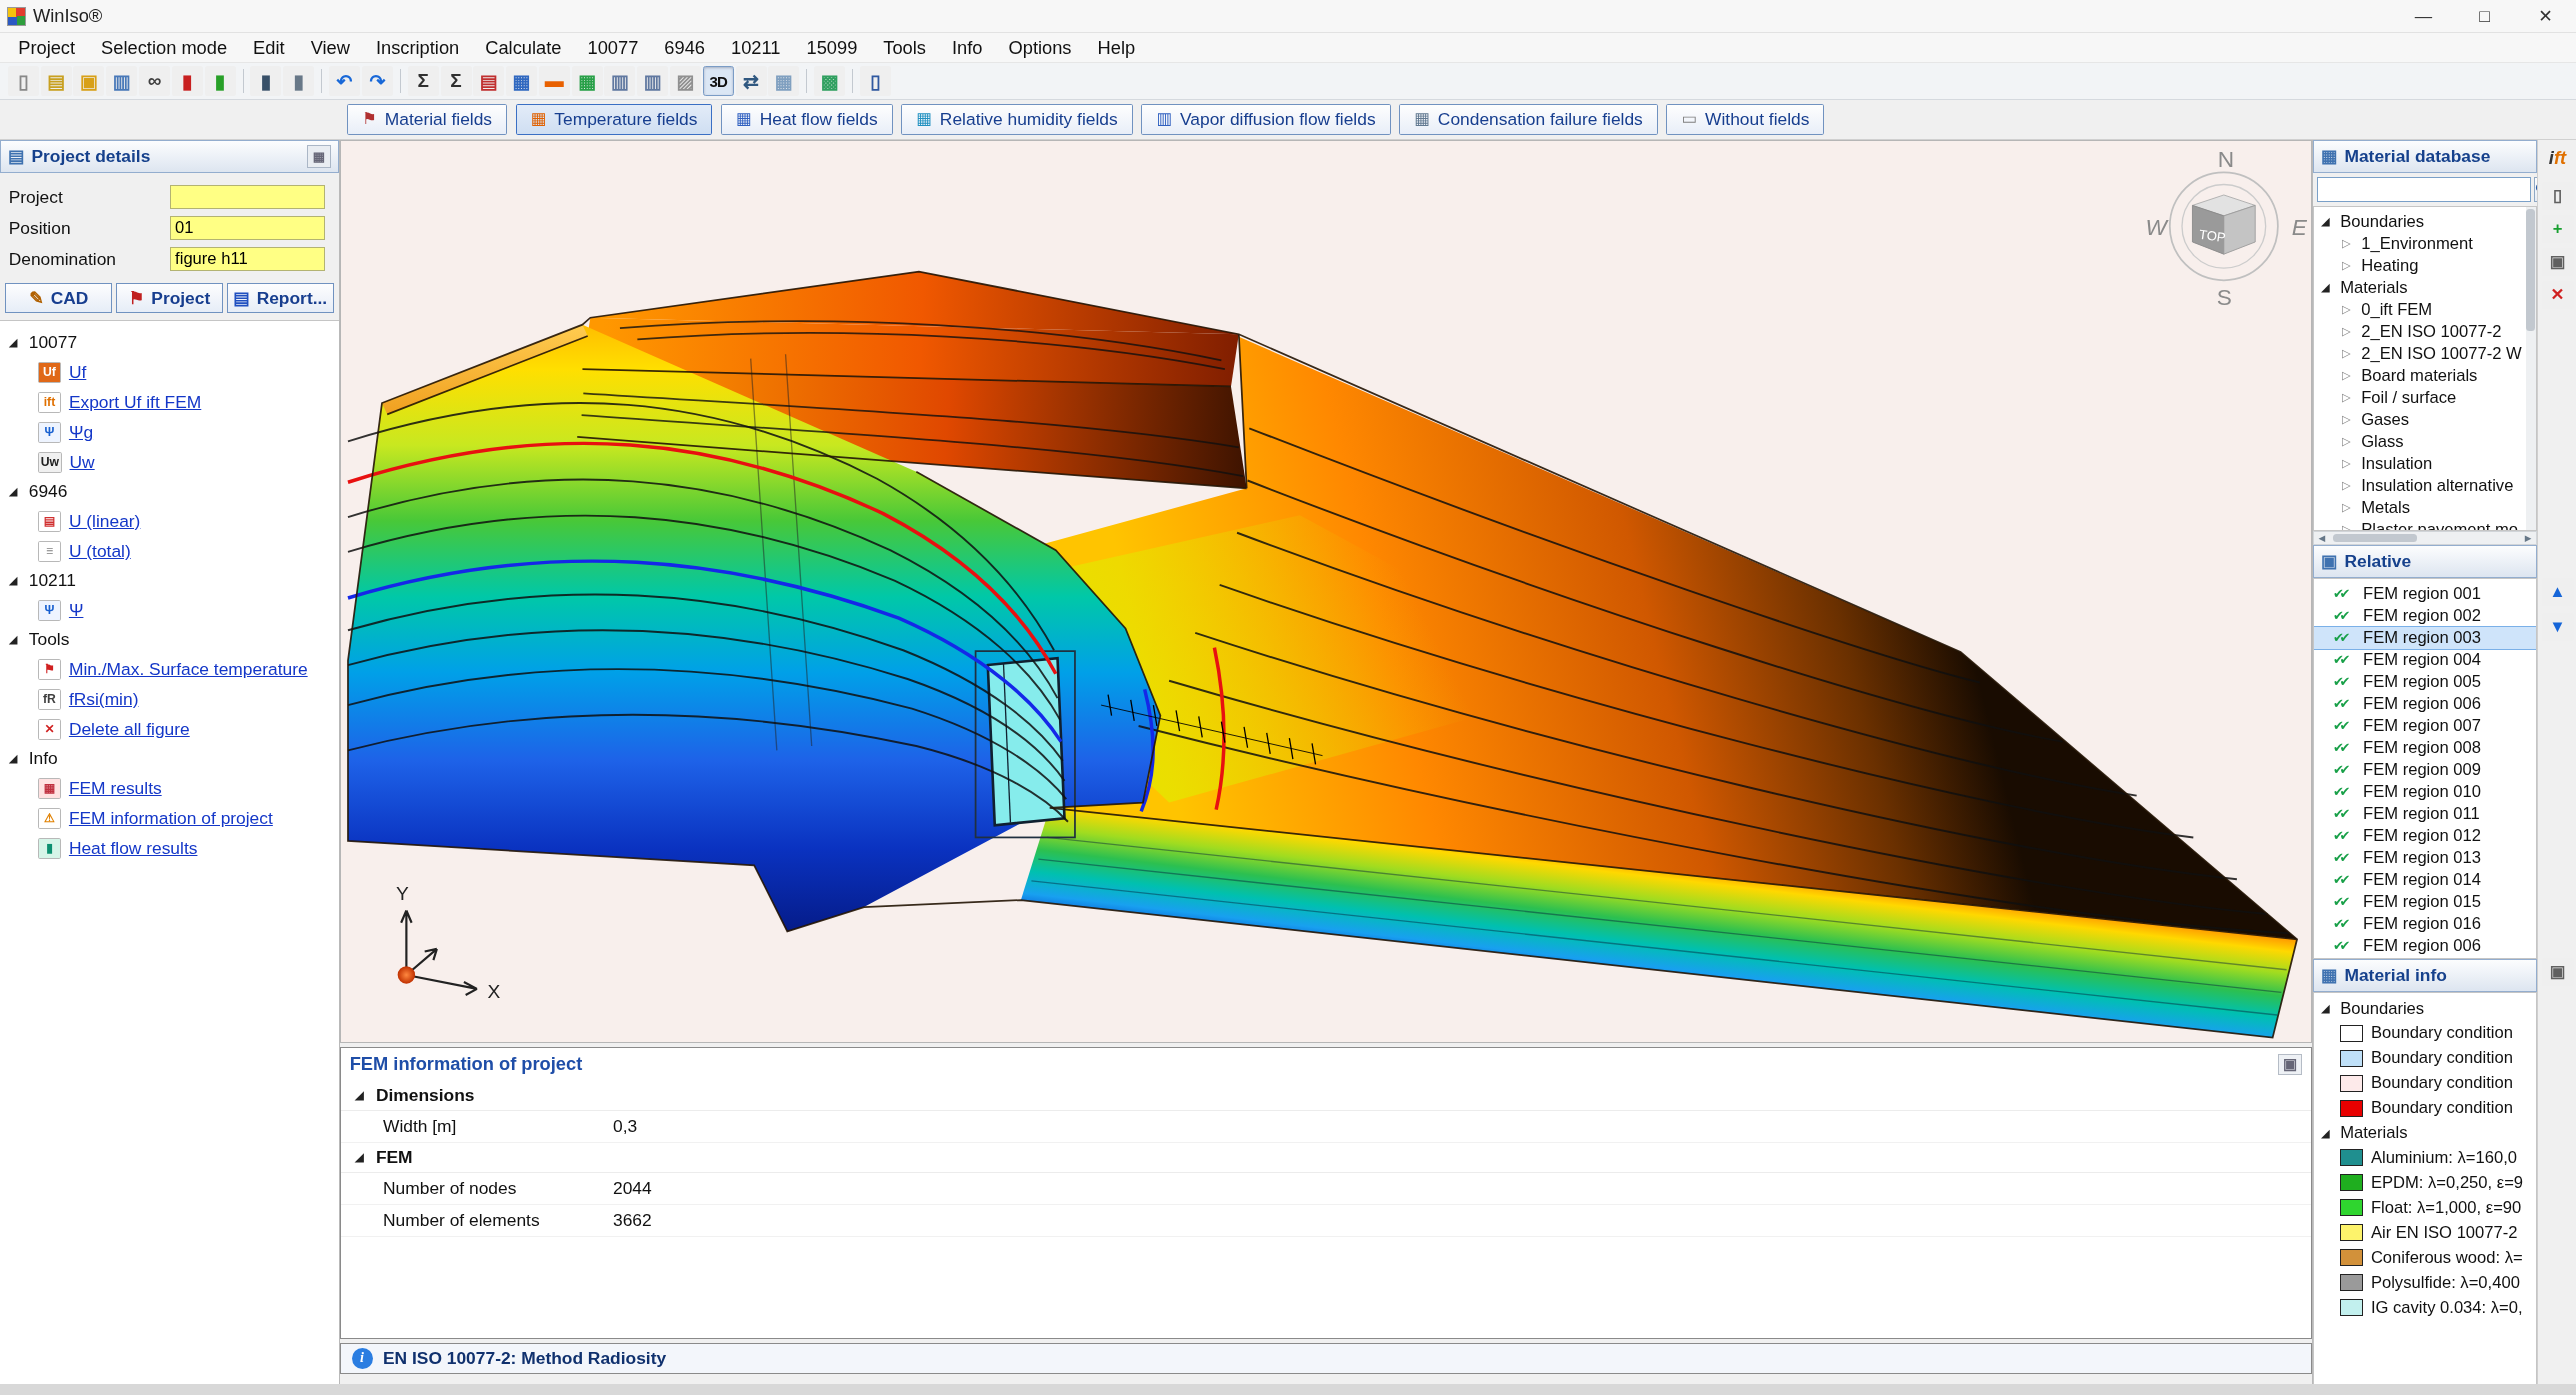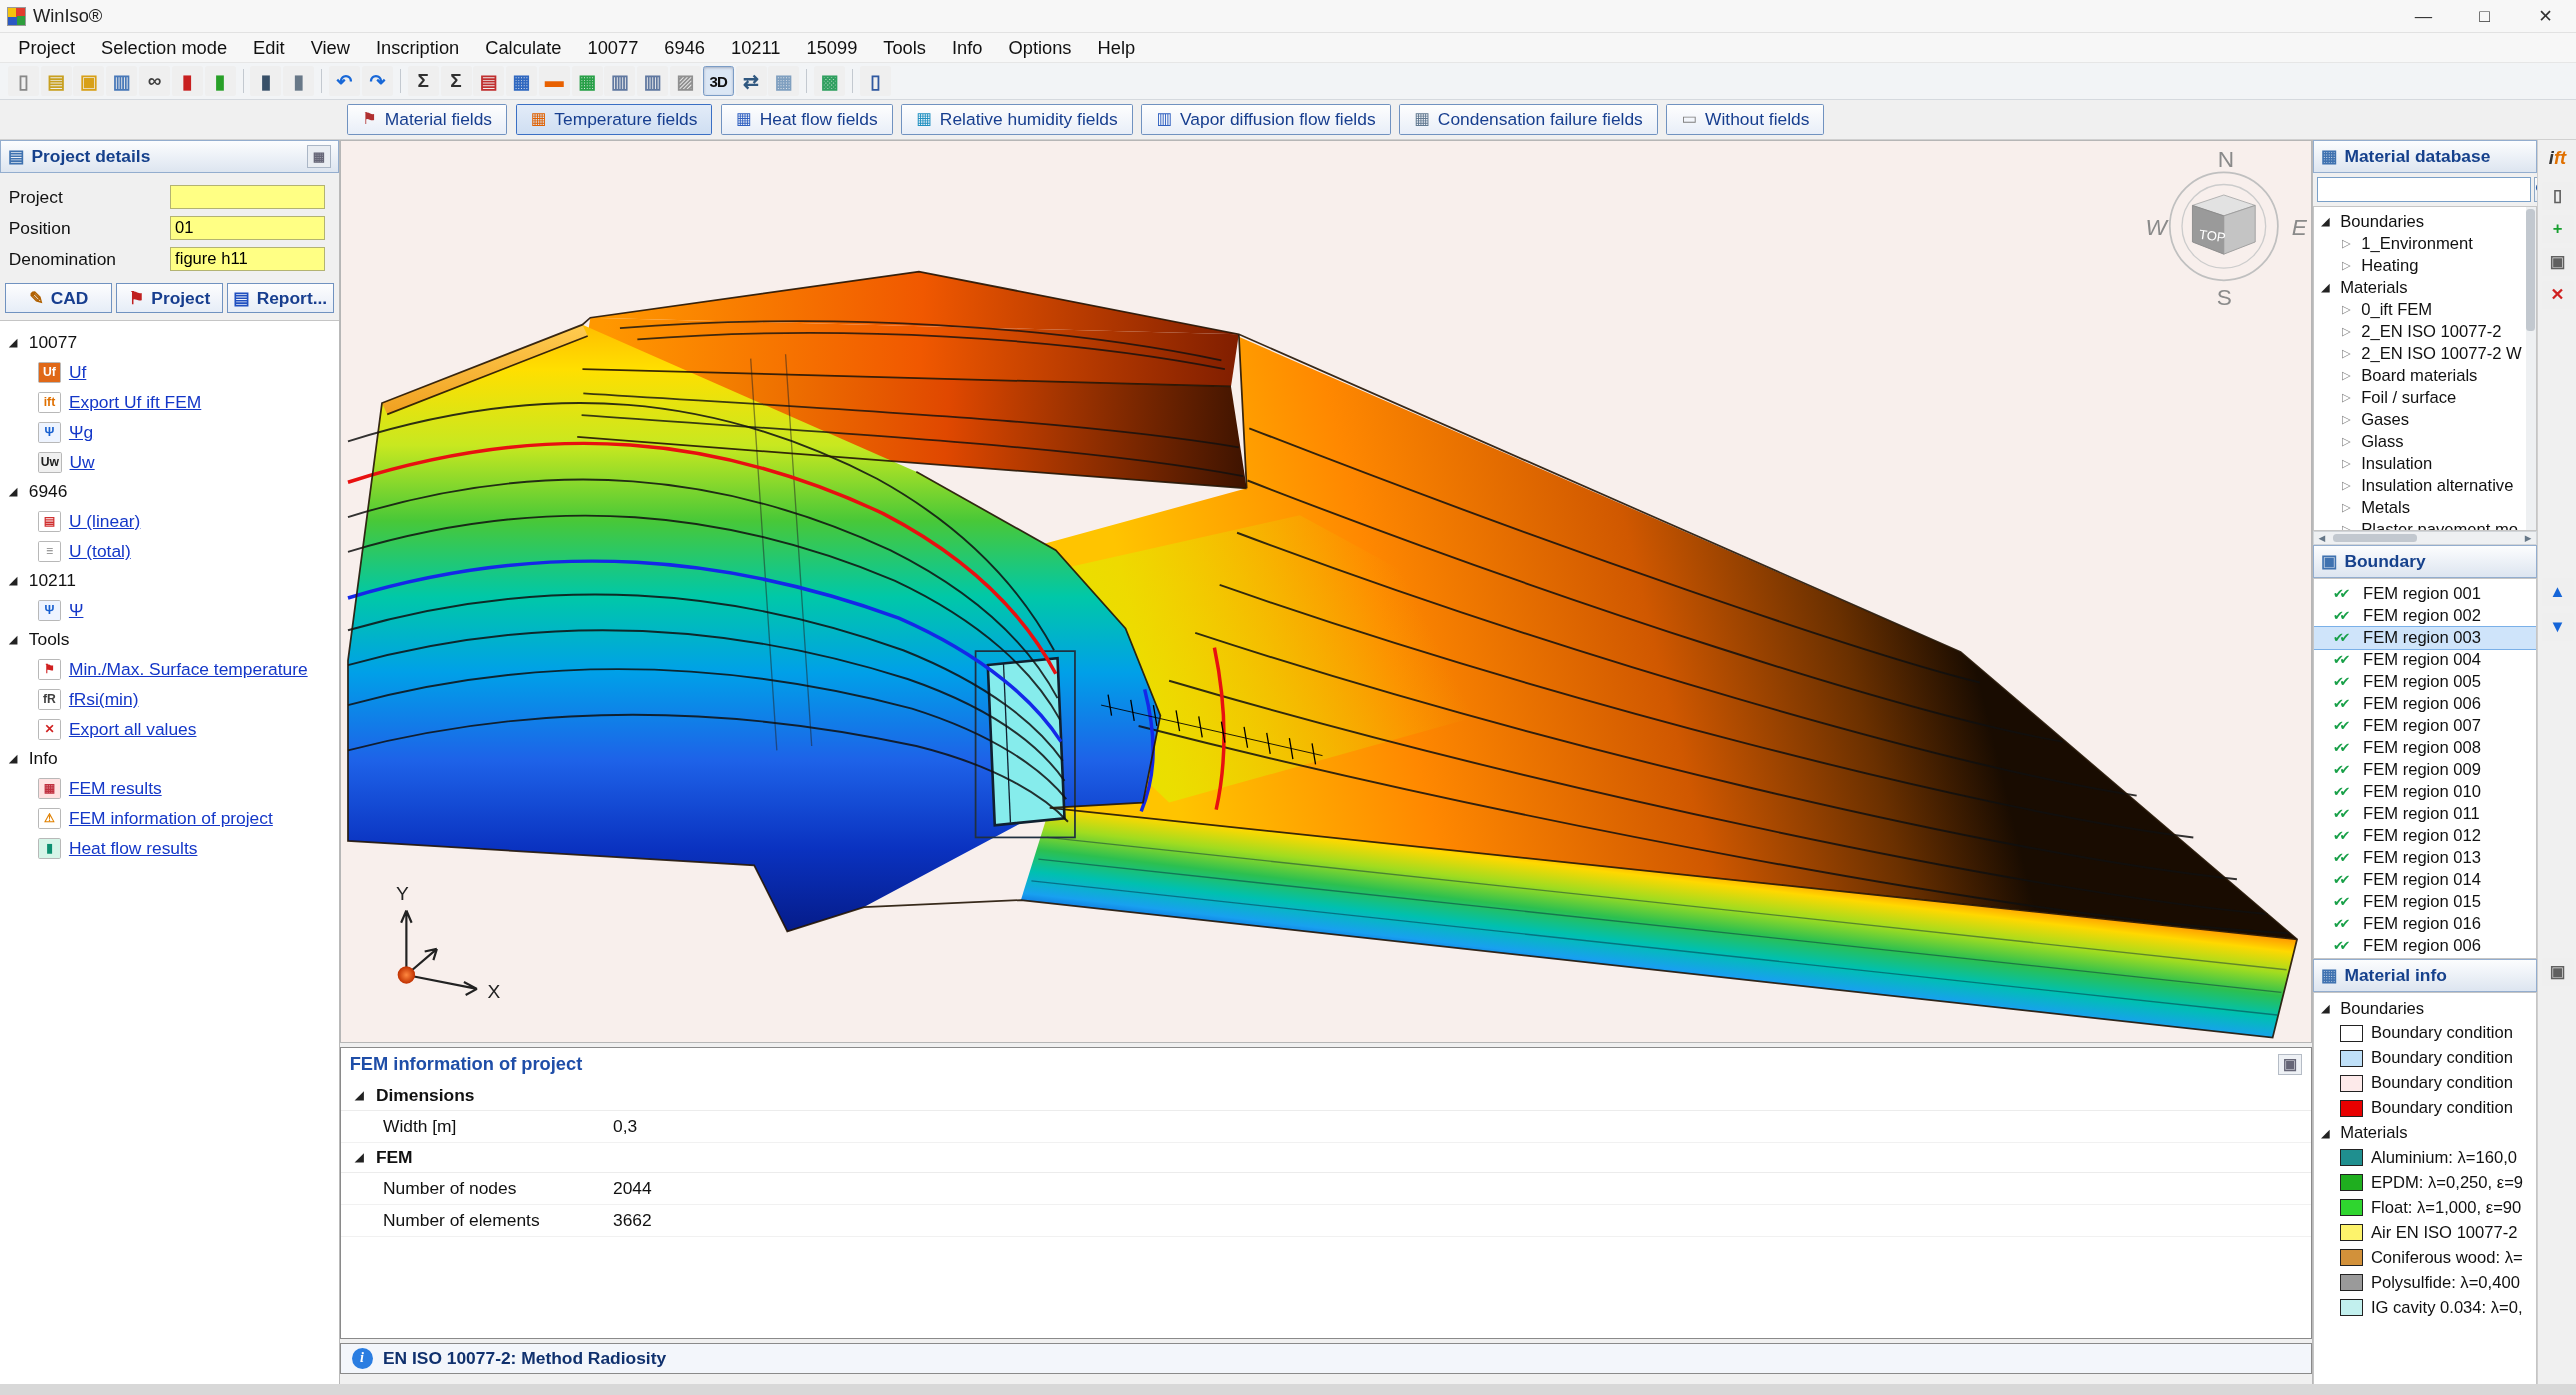--- a/index.html
+++ b/index.html
@@ -312,21 +312,21 @@
           <div class="tree-item">
             <span class="tree-ic" style="background: rgb(255, 255, 255); color: rgb(208, 32, 32);">⚑</span>
             <a class="tree-link">Min./Max. Surface temperature</a>
           </div>
           <div class="tree-item">
             <span class="tree-ic" style="background: rgb(255, 255, 255); color: rgb(64, 64, 64);">fR</span>
             <a class="tree-link">fRsi(min)</a>
           </div>
           <div class="tree-item">
             <span class="tree-ic" style="background: rgb(255, 255, 255); color: rgb(208, 32, 32);">✕</span>
-            <a class="tree-link">Export all values</a>
+            <a class="tree-link">Delete all figure</a>
           </div>
           <div class="tree-root">
             <span class="expander">◢</span>
             <span>Info</span>
           </div>
           <div class="tree-item">
             <span class="tree-ic" style="background: rgb(255, 226, 226); color: rgb(192, 48, 64);">▦</span>
             <a class="tree-link">FEM results</a>
           </div>
           <div class="tree-item">
@@ -603,21 +603,21 @@
         </div>
       <div class="db-hscroll">
         <span class="hs-arrow">◀</span>
         <span class="hs-track">
             <span class="hs-thumb"></span>
           </span>
         <span class="hs-arrow">▶</span>
       </div>
       <div class="panel-header">
         <span class="ph-icon">▣</span>
-        <span>Boundary</span>
+        <span>Relative</span>
       </div>
       <div class="regions" id="regions">
           <div class="region-row">
             <span class="region-check">✔✔</span>
             <span>FEM region 001</span>
           </div>
           <div class="region-row">
             <span class="region-check">✔✔</span>
             <span>FEM region 002</span>
           </div>

